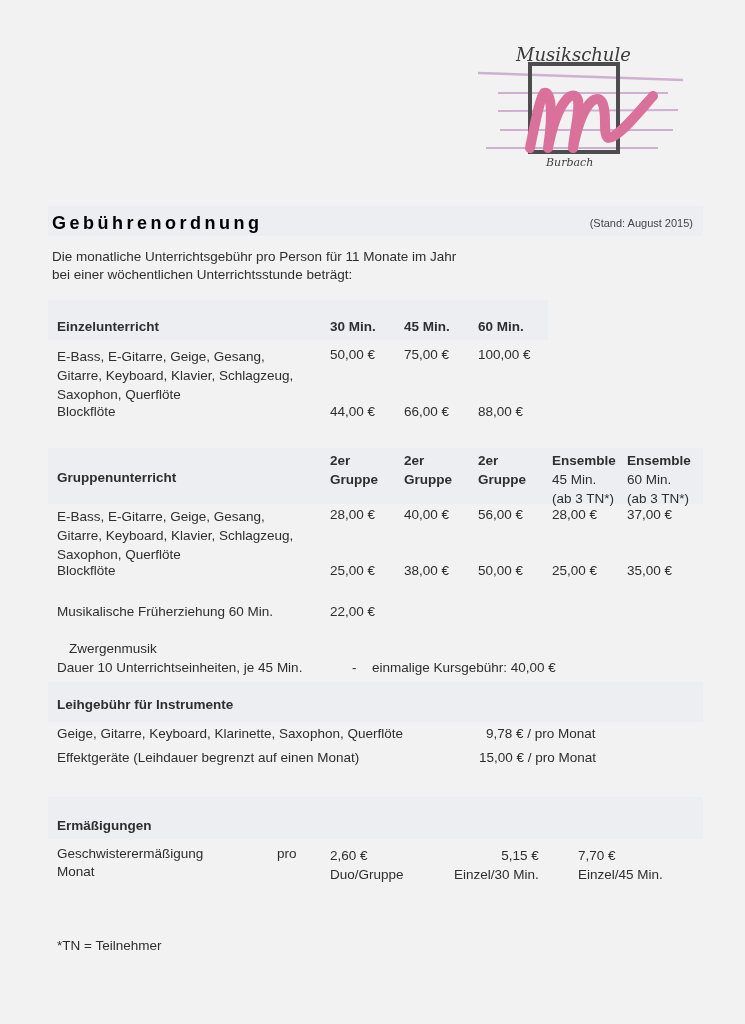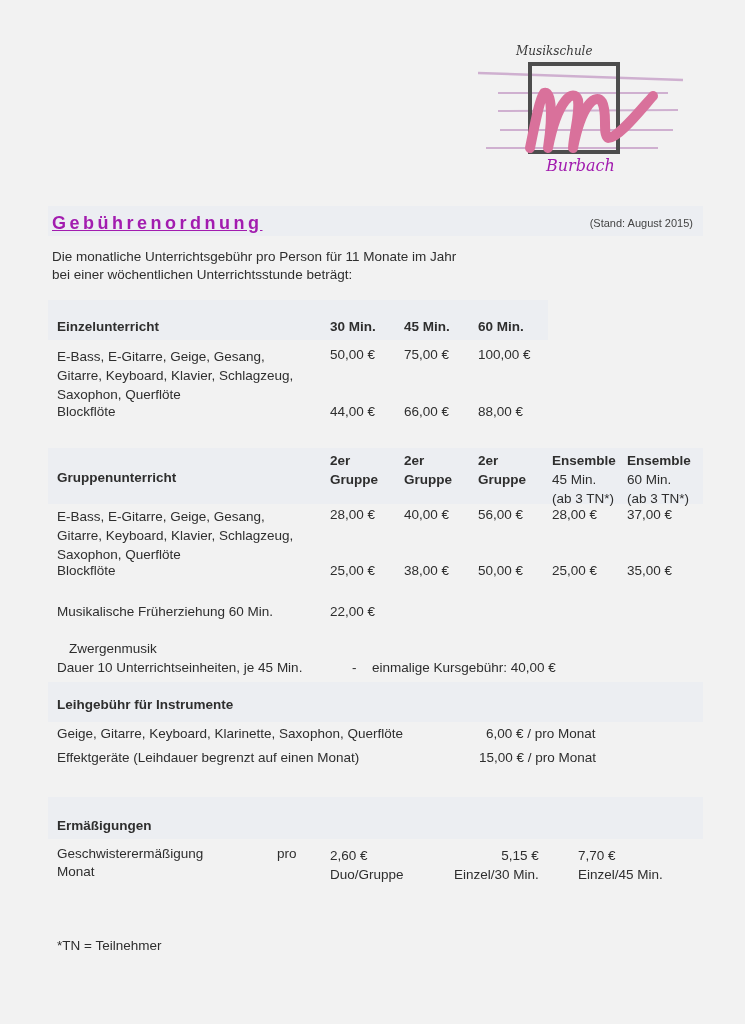--- a/index.html
+++ b/index.html
@@ -2,23 +2,23 @@
 <html><head>
   <meta charset="utf-8">
   <style>
     html, body { margin:0; padding:0; }
     body {
       width:745px; height:1024px; background:#f2f2f2; position:relative; overflow:hidden;
       font-family:"Liberation Sans", "DejaVu Sans", sans-serif; color:#2e2e2e; font-size:13.5px;
     }
     .band { position:absolute; background:#eceef2; }
     .logo { position:absolute; left:478px; top:38px; width:210px; height:140px; }
-    .logo-title { position:absolute; left:38px; top:6px; font-family:"DejaVu Serif", serif; font-style:italic; font-size:12px; color:#3a3a3a; }
-    .logo-sub { position:absolute; left:68px; top:118px; font-family:"DejaVu Serif", serif; font-style:italic; font-size:16px; color:#a21caf; }
-    .title { position:absolute; left:52px; top:213px; font-size:18px; font-weight:bold; letter-spacing:3.5px; color:#a21caf;text-decoration:underline; }
+    .logo-title { position:absolute; left:38px; top:6px; font-family:"DejaVu Serif", serif; font-style:italic; font-size:18px; color:#3a3a3a; }
+    .logo-sub { position:absolute; left:68px; top:118px; font-family:"DejaVu Serif", serif; font-style:italic; font-size:11px; color:#404040; }
+    .title { position:absolute; left:52px; top:213px; font-size:18px; font-weight:bold; letter-spacing:3.5px; color:#000000; }
     .stand { position:absolute; right:52px; top:217px; font-size:11px; color:#444; }
     .intro { position:absolute; left:52px; top:248px; line-height:18px; font-size:13.5px; }
     .row { position:absolute; font-size:13.5px; line-height:19px; }
     .bold { font-weight:bold; }
     .cell { position:absolute; white-space:nowrap; }
   </style>
 </head>
 <body>
 
 <div class="logo">
@@ -116,21 +116,21 @@
 <div class="cell" style="left:330px;top:604px;">22,00 €</div>
 
 <div class="cell" style="left:57px;top:641px;margin-left:12px;">Zwergenmusik</div>
 <div class="cell" style="left:57px;top:660px;text-align:right;">Dauer 10 Unterrichtseinheiten, je 45 Min.</div>
 <div class="cell" style="left:352px;top:660px;">-</div>
 <div class="cell" style="left:372px;top:660px;">einmalige Kursgebühr:  40,00 €</div>
 
 <div class="band" style="left:48px;top:682px;width:655px;height:40px;"></div>
 <div class="cell bold" style="left:57px;top:697px;">Leihgebühr für Instrumente</div>
 <div class="cell" style="left:57px;top:726px;">Geige, Gitarre, Keyboard, Klarinette, Saxophon, Querflöte</div>
-<div class="cell" style="left:486px;top:726px;">6,00 € / pro Monat</div>
+<div class="cell" style="left:486px;top:726px;">9,78 € / pro Monat</div>
 <div class="cell" style="left:57px;top:750px;">Effektgeräte  (Leihdauer begrenzt auf einen Monat)</div>
 <div class="cell" style="left:479px;top:750px;">15,00 € / pro Monat</div>
 
 <div class="band" style="left:48px;top:797px;width:655px;height:42px;"></div>
 <div class="cell bold" style="left:57px;top:818px;">Ermäßigungen</div>
 <div class="cell" style="left:57px;top:846px;">Geschwisterermäßigung</div>
 <div class="cell" style="left:57px;top:864px;">Monat</div>
 <div class="cell" style="left:277px;top:846px;text-align:center;">pro</div>
 <div class="row" style="left:330px;top:846px;">
   <div>2,60 €</div>

